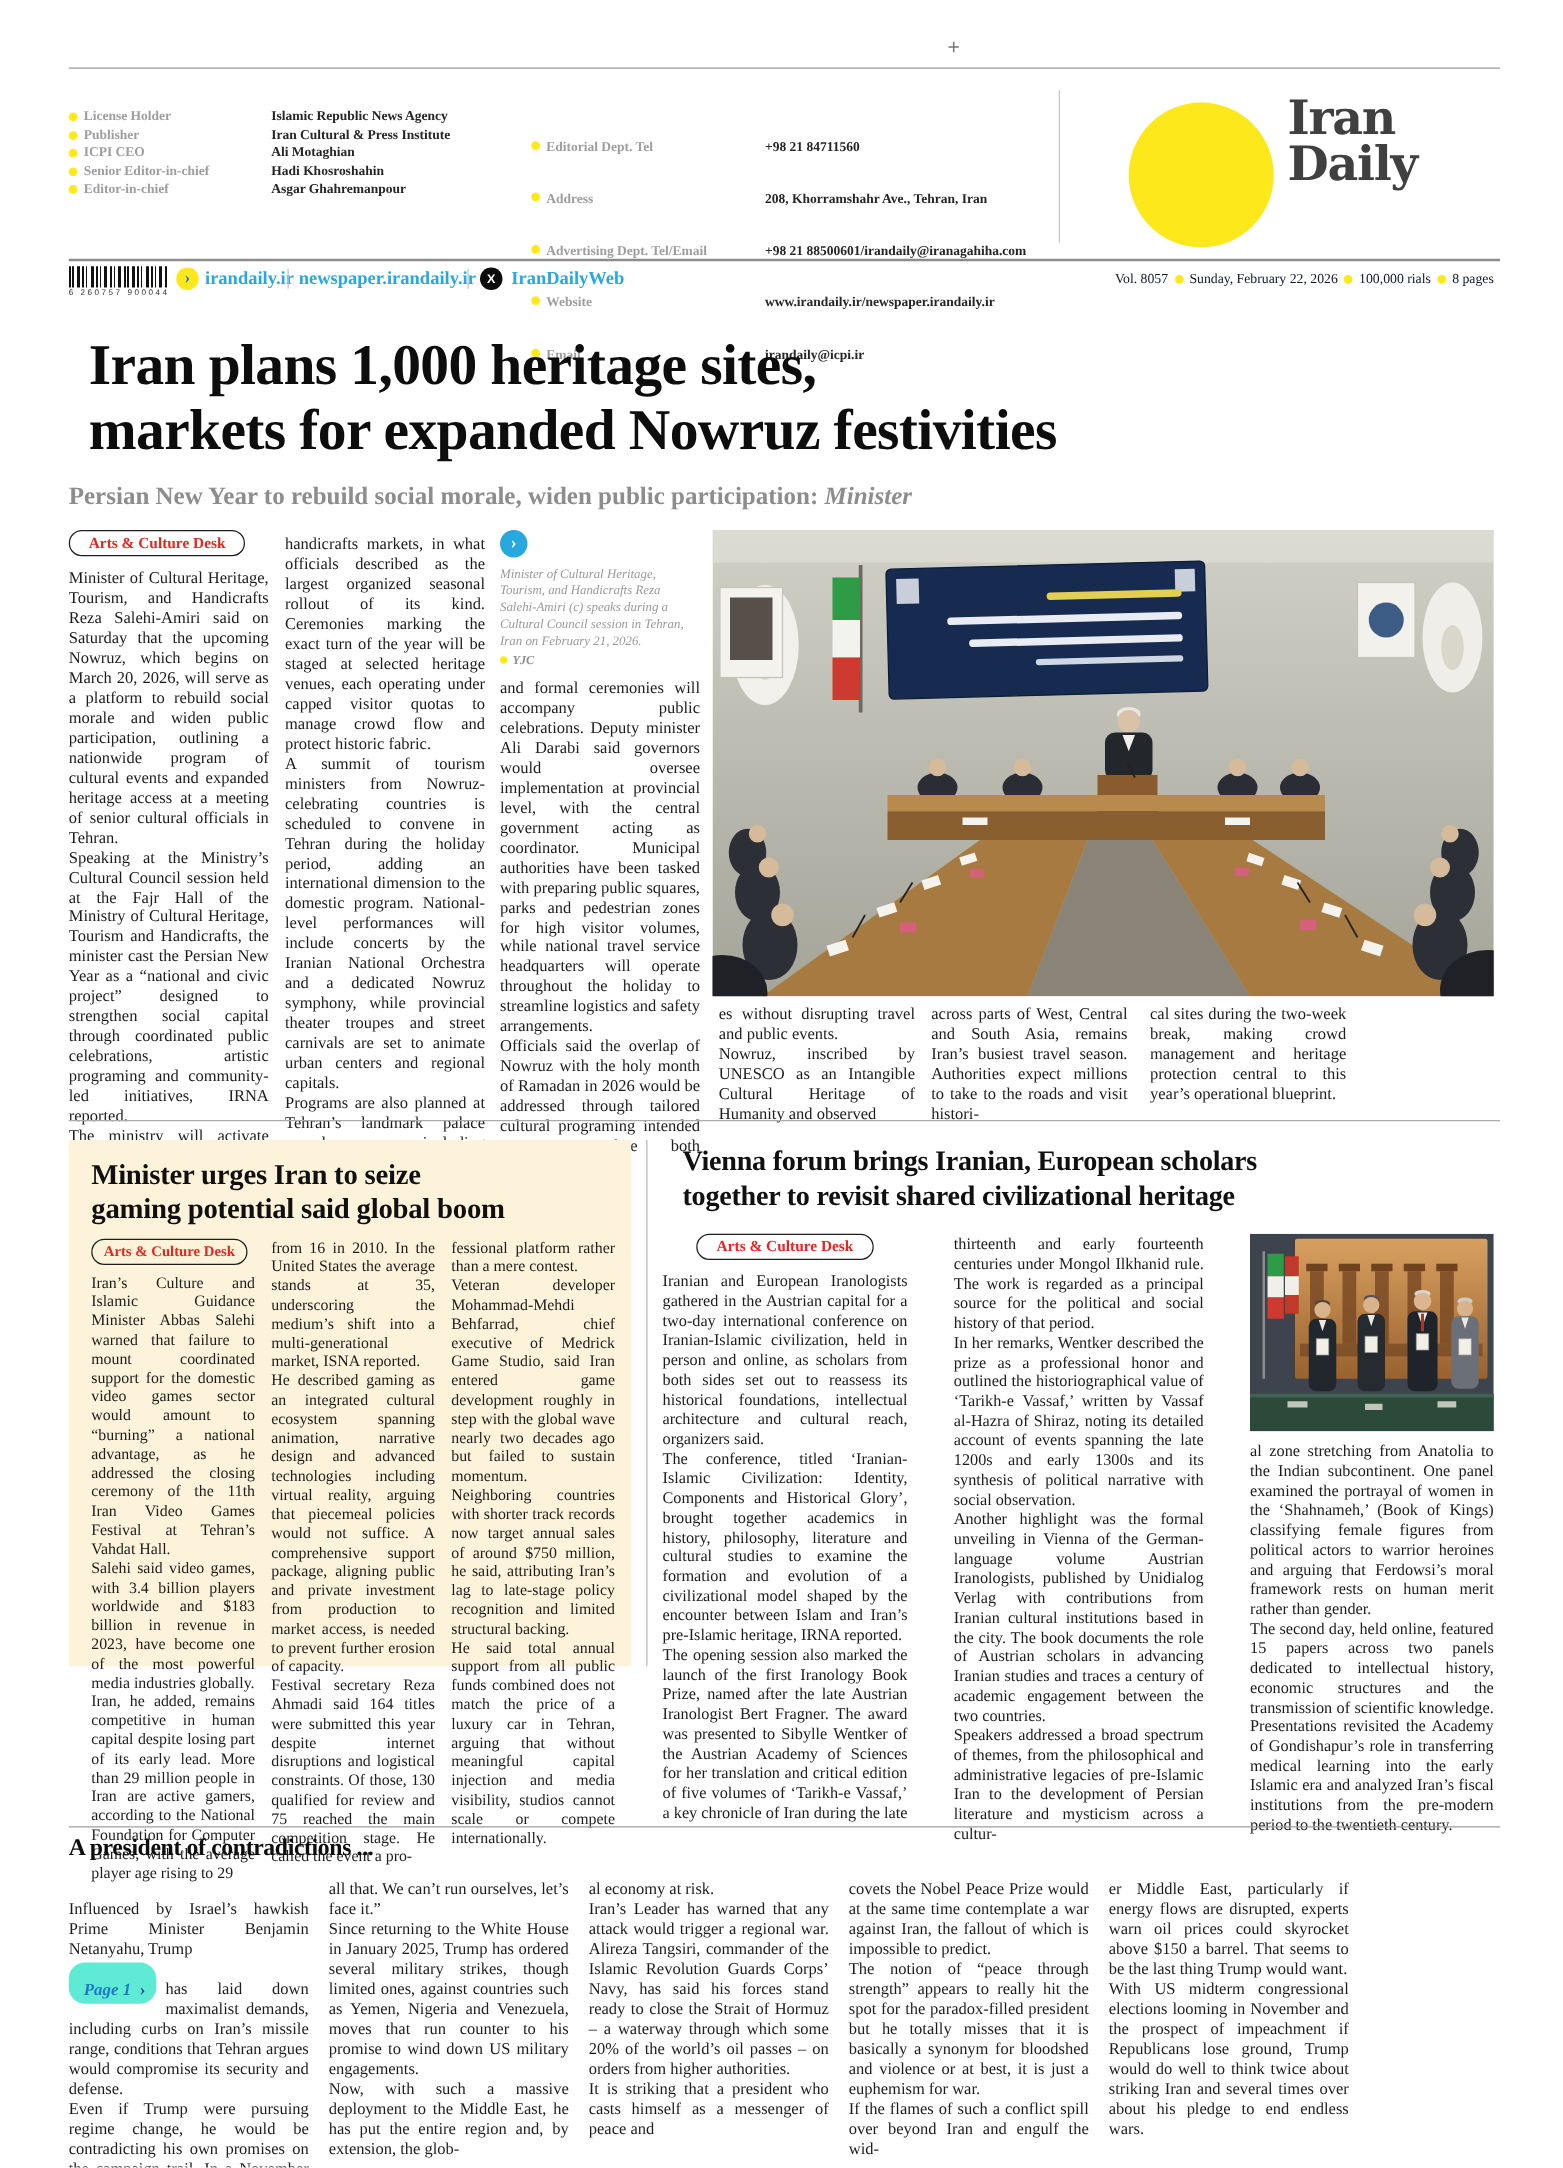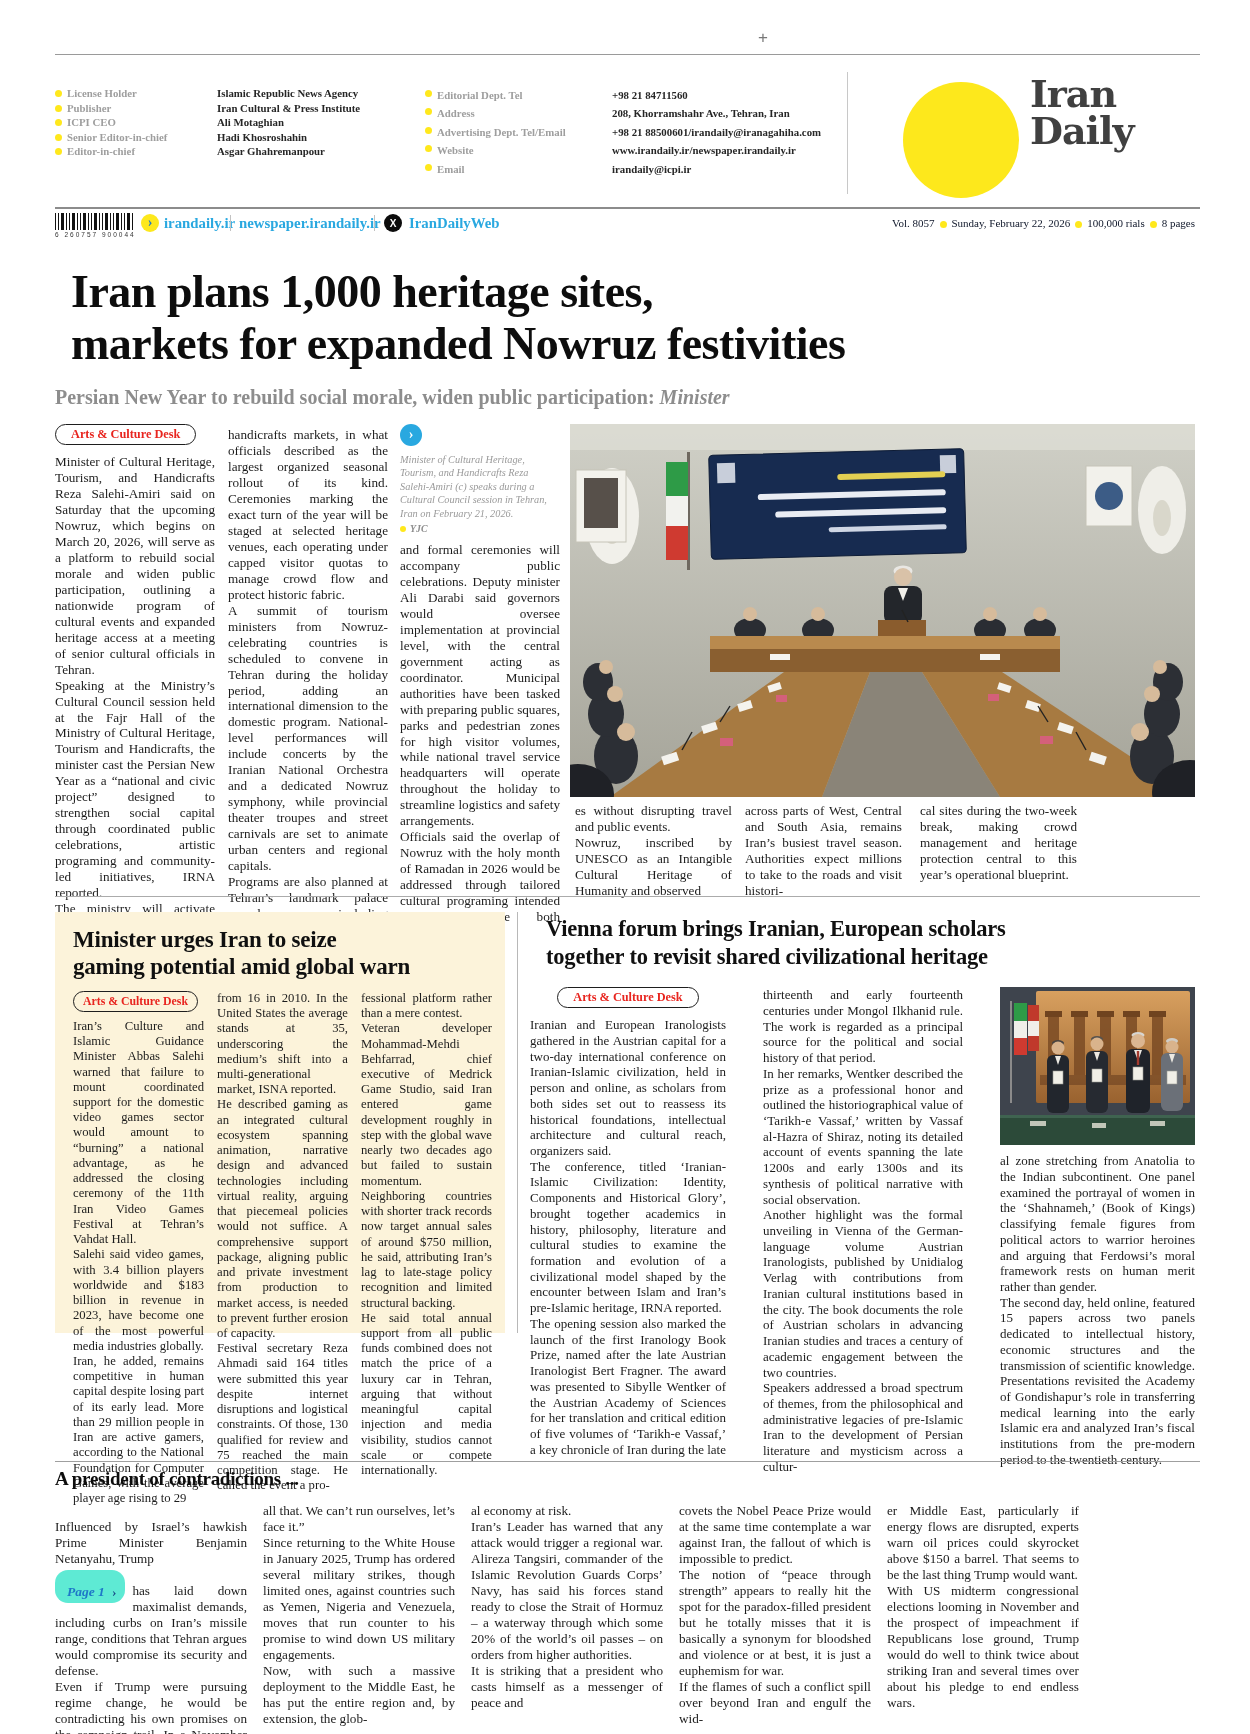--- a/index.html
+++ b/index.html
@@ -2,21 +2,21 @@
 <html lang="en"><head>
 <meta charset="utf-8">
 <style>
   html,body{margin:0;padding:0;}
   body{width:1250px;height:1734px;position:relative;background:#fff;
        font-family:"Liberation Serif",serif;color:#1b1b1b;overflow:hidden;}
   .abs{position:absolute;}
   .rule{position:absolute;background:#9a9a9a;}
   
   .mh-row{display:flex;align-items:flex-start;line-height:14.6px;font-size:10.8px;font-weight:bold;}
-  .mh-row.contact{line-height:18.4px;}
+  .mh-row.contact{line-height:18.4px;margin-top:23px;}
   .dot{display:inline-block;width:7px;height:7px;border-radius:50%;background:#ffe81c;margin:4px 5px 0 0;flex:0 0 auto;}
   .mh-label{color:#9e9e9e;width:150px;flex:0 0 auto;}
   .mh-label.wide{width:175px;}
   .mh-val{color:#262626;text-align:right;}
   #logo-circle{left:903px;top:82px;width:116px;height:116px;border-radius:50%;background:#fde81c;}
   #logo-text{left:1030px;top:76px;font-family:"DejaVu Serif",serif;font-weight:bold;
              font-size:38px;line-height:.97;letter-spacing:-1px;color:#404040;white-space:pre-line;}
   
   #barcode{left:55px;top:213px;width:80px;height:17px;
     background:repeating-linear-gradient(90deg,#111 0 1.5px,#fff 1.5px 3px,#111 3px 4px,#fff 4px 6.5px,#111 6.5px 9px,#fff 9px 11px);}
@@ -284,21 +284,21 @@
 
 <div class="abs body-txt" id="below-col1">es without disrupting travel and public events.
 Nowruz, inscribed by UNESCO as an Intangible Cultural Heritage of Humanity and observed</div>
 <div class="abs body-txt" id="below-col2">across parts of West, Central and South Asia, remains Iran’s busiest travel season. Authorities expect millions to take to the roads and visit histori-</div>
 <div class="abs body-txt" id="below-col3">cal sites during the two-week break, making crowd management and heritage protection central to this year’s operational blueprint.</div>
 
 <div class="rule" style="left:55px;top:896px;width:1145px;height:1px;background:#ababab;"></div>
 
 <div class="abs" id="gaming-box">
   <h2 id="gaming-headline" style="margin:0 0 10px;">Minister urges Iran to seize
-gaming potential amid global warn</h2>
+gaming potential said global boom</h2>
   <div id="gaming-cols">
     <div>
       <span class="desk-pill">Arts &amp; Culture Desk</span>
       <div class="body-sm">Iran’s Culture and Islamic Guidance Minister Abbas Salehi warned that failure to mount coordinated support for the domestic video games sector would amount to “burning” a national advantage, as he addressed the closing ceremony of the 11th Iran Video Games Festival at Tehran’s Vahdat Hall.
 Salehi said video games, with 3.4 billion players worldwide and $183 billion in revenue in 2023, have become one of the most powerful media industries globally.
 Iran, he added, remains competitive in human capital despite losing part of its early lead. More than 29 million people in Iran are active gamers, according to the National Foundation for Computer Games, with the average player age rising to 29</div>
     </div>
     <div class="body-sm">from 16 in 2010. In the United States the average stands at 35, underscoring the medium’s shift into a multi-generational market, ISNA reported.
 He described gaming as an integrated cultural ecosystem spanning animation, narrative design and advanced technologies including virtual reality, arguing that piecemeal policies would not suffice. A comprehensive support package, aligning public and private investment from production to market access, is needed to prevent further erosion of capacity.
 Festival secretary Reza Ahmadi said 164 titles were submitted this year despite internet disruptions and logistical constraints. Of those, 130 qualified for review and 75 reached the main competition stage. He called the event a pro-</div>

